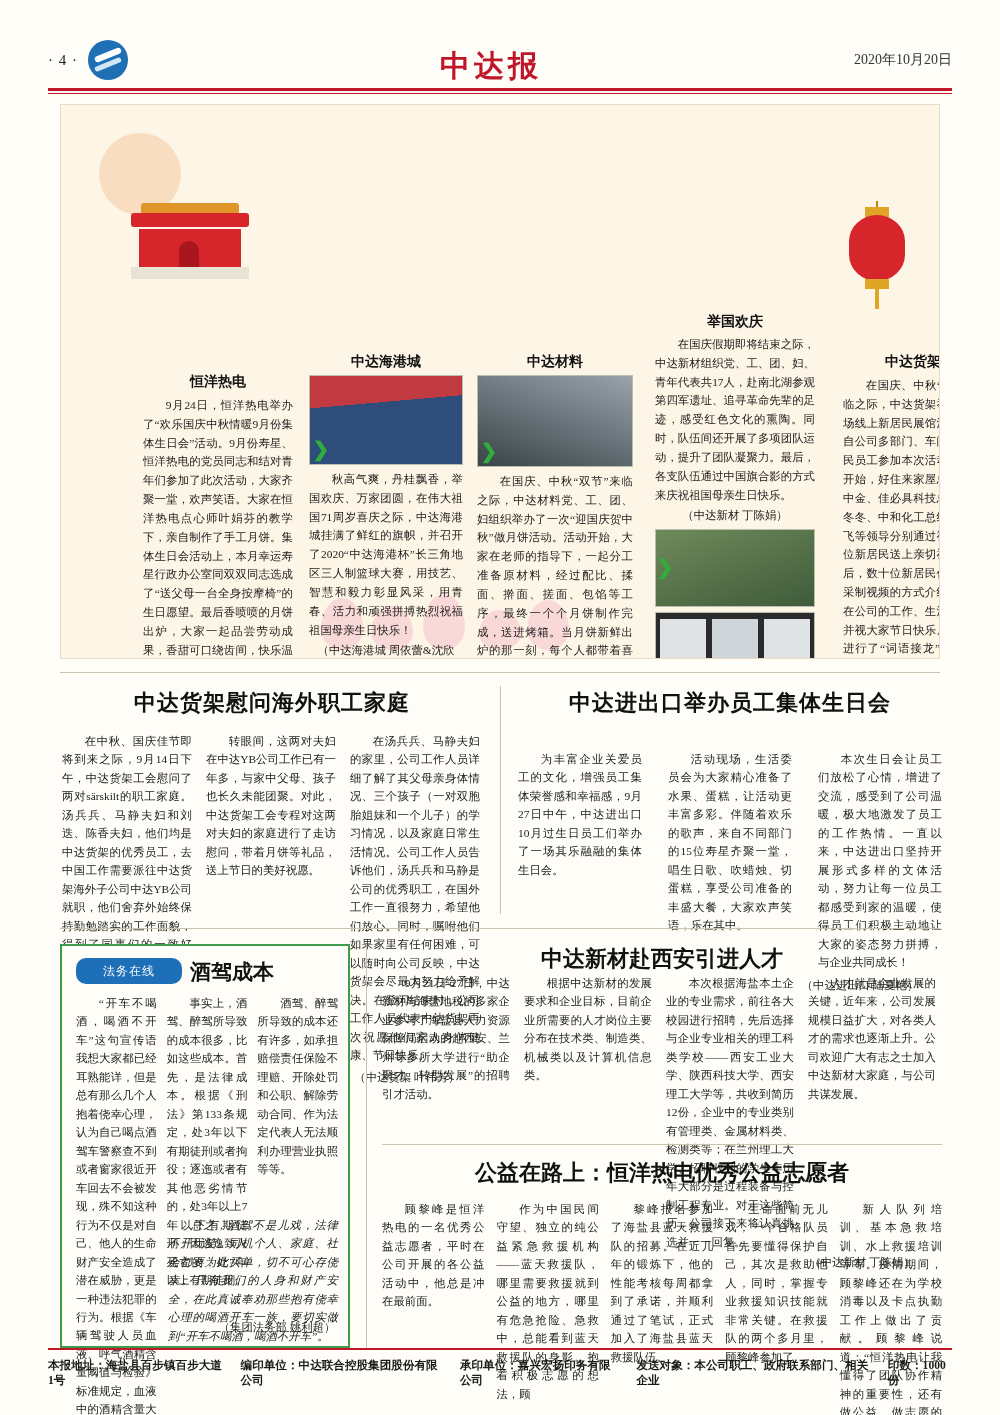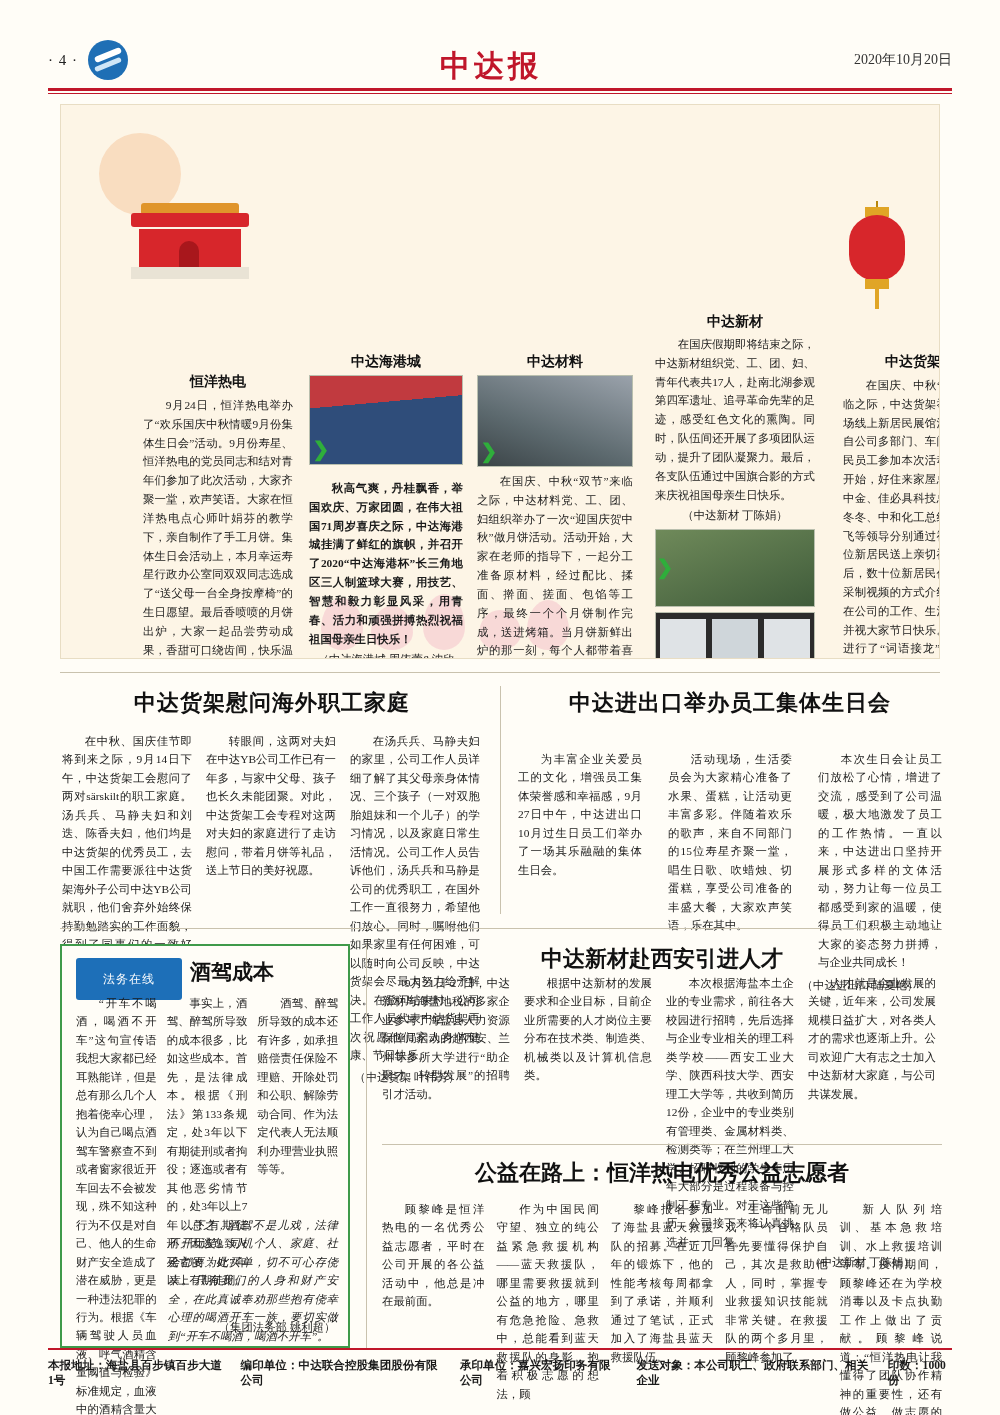--- a/index.html
+++ b/index.html
@@ -122,22 +122,22 @@
   }
   .hr-thin { position:absolute; background:#c9c2ae; height:1px; }
   .vr-thin { position:absolute; background:#c9c2ae; width:1px; }
 
   
   .greenbox {
     position:absolute; left:60px; top:944px; width:290px; height:404px;
     border:2px solid #3f9a4a; background:#fffdf7;
   }
   .lawlogo {
-    position:absolute; left:14px; top:12px; width:106px; height:42px;
-    background:#1d6fb8; border-radius:3px; color:#fff; font-size:12px;
+    position:absolute; left:14px; top:12px; width:106px; height:26px;
+    background:#1d6fb8; border-radius:10px; color:#fff; font-size:12px;
     display:flex; align-items:center; justify-content:center; letter-spacing:1px;
     font-family:"DejaVu Sans", sans-serif;
   }
   
   .footer-rule { position:absolute; left:48px; top:1348px; width:904px; height:2px; background:#c0162a; }
   .footer {
     position:absolute; left:48px; top:1358px; width:904px;
     font-size:11.6px; color:#1a1a1a; display:flex; gap:16px; justify-content:space-between;
     font-weight:bold;
   }
@@ -188,35 +188,35 @@
       <div class="col-title" style="font-size:14px;margin-bottom:5px;">恒洋热电</div>
       <div class="col-body">9月24日，恒洋热电举办了“欢乐国庆中秋情暖9月份集体生日会”活动。9月份寿星、恒洋热电的党员同志和结对青年们参加了此次活动，大家齐聚一堂，欢声笑语。大家在恒洋热电点心师叶娟芬的教学下，亲自制作了手工月饼。集体生日会活动上，本月幸运寿星行政办公室同双双同志选成了“送父母一台全身按摩椅”的生日愿望。最后香喷喷的月饼出炉，大家一起品尝劳动成果，香甜可口绕齿间，快乐温馨留心田。</div>
 
     </div>
 
     <div class="col" id="c2">
       <div class="col-title" style="font-size:14px;margin-bottom:4px;">中达海港城</div>
       <div class="photo" style="width:154px;height:90px;background:linear-gradient(175deg,#c13a3f 0 32%,#2f4d7a 32% 100%);">
         <div class="chev" style="left:0px;top:62px;">❯</div>
       </div>
-      <div class="col-body" style="margin-top:14px;font-weight:bold;">秋高气爽，丹桂飘香，举国欢庆、万家团圆，在伟大祖国71周岁喜庆之际，中达海港城挂满了鲜红的旗帜，并召开了2020“中达海港杯”长三角地区三人制篮球大赛，用技艺、智慧和毅力彰显风采，用青春、活力和顽强拼搏热烈祝福祖国母亲生日快乐！</div>
+      <div class="col-body" style="margin-top:5px;">秋高气爽，丹桂飘香，举国欢庆、万家团圆，在伟大祖国71周岁喜庆之际，中达海港城挂满了鲜红的旗帜，并召开了2020“中达海港杯”长三角地区三人制篮球大赛，用技艺、智慧和毅力彰显风采，用青春、活力和顽强拼搏热烈祝福祖国母亲生日快乐！</div>
       <div class="sig">（中达海港城 周依蕾&amp;沈欣怡）</div>
     </div>
 
     <div class="col" id="c3">
       <div class="col-title" style="font-size:14px;margin-bottom:4px;">中达材料</div>
       <div class="photo" style="width:156px;height:92px;background:linear-gradient(200deg,#9aa2ab,#5d6a6f 60%,#3b4447);">
         <div class="chev" style="left:0px;top:64px;">❯</div>
       </div>
       <div class="col-body" style="margin-top:5px;">在国庆、中秋“双节”来临之际，中达材料党、工、团、妇组织举办了一次“迎国庆贺中秋”做月饼活动。活动开始，大家在老师的指导下，一起分工准备原材料，经过配比、揉面、擀面、搓面、包馅等工序，最终一个个月饼制作完成，送进烤箱。当月饼新鲜出炉的那一刻，每个人都带着喜悦，分享共同制作的美味。活动还进行了茶话会，大家围坐在一起，各自发表工作、生活感想，献上互动节目，送上节日祝福，现场就阔非常融馨。</div>
 
     </div>
 
     <div class="col" id="c4">
-      <div class="col-title" style="font-size:14px;margin-bottom:4px;text-align:center;">中达新材</div>
+      <div class="col-title" style="font-size:14px;margin-bottom:4px;text-align:center;">举国欢庆</div>
       <div class="col-body">在国庆假期即将结束之际，中达新材组织党、工、团、妇、青年代表共17人，赴南北湖参观第四军遗址、追寻革命先辈的足迹，感受红色文化的熏陶。同时，队伍间还开展了多项团队运动，提升了团队凝聚力。最后，各支队伍通过中国旗合影的方式来庆祝祖国母亲生日快乐。</div>
       <div class="sig">（中达新材 丁陈娟）</div>
       <div class="photo" style="margin-top:6px;width:160px;height:78px;background:linear-gradient(160deg,#6f8a5a,#3f5b3a);">
         <div class="chev" style="left:-2px;top:26px;">❯</div>
       </div>
       <div class="photo" style="margin-top:5px;width:160px;height:88px;background:#2b2b2b;">
         <div style="position:absolute;left:4px;top:6px;width:46px;height:76px;background:#dfe3e6;"></div>
         <div style="position:absolute;left:56px;top:6px;width:46px;height:76px;background:#cfd6da;"></div>
         <div style="position:absolute;left:108px;top:6px;width:46px;height:76px;background:#dfe3e6;"></div>
 

